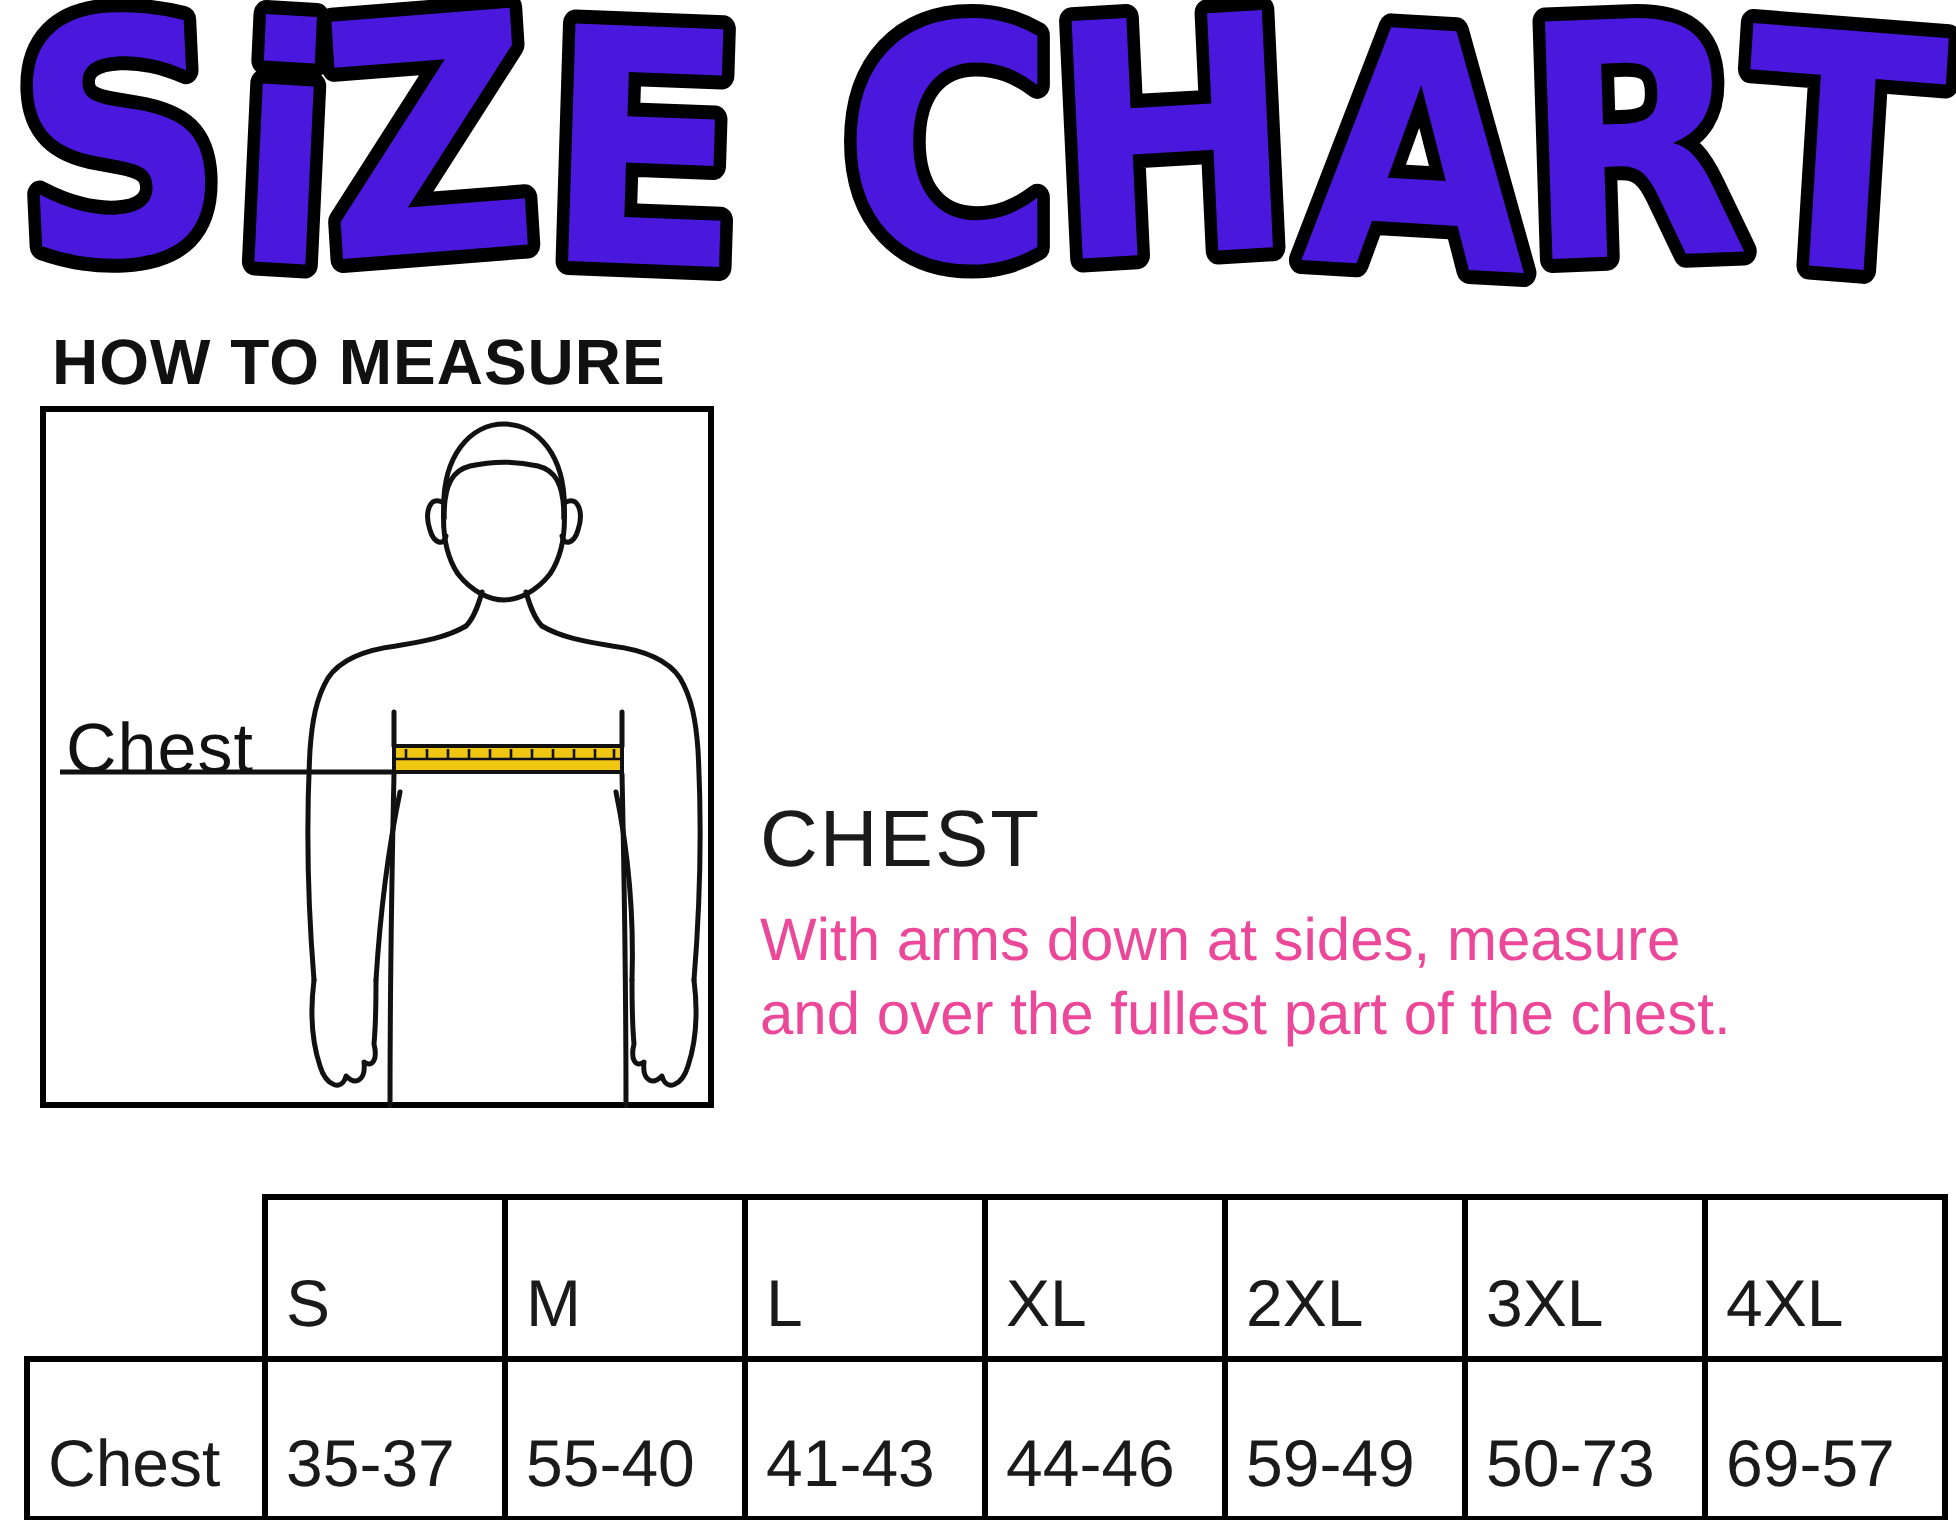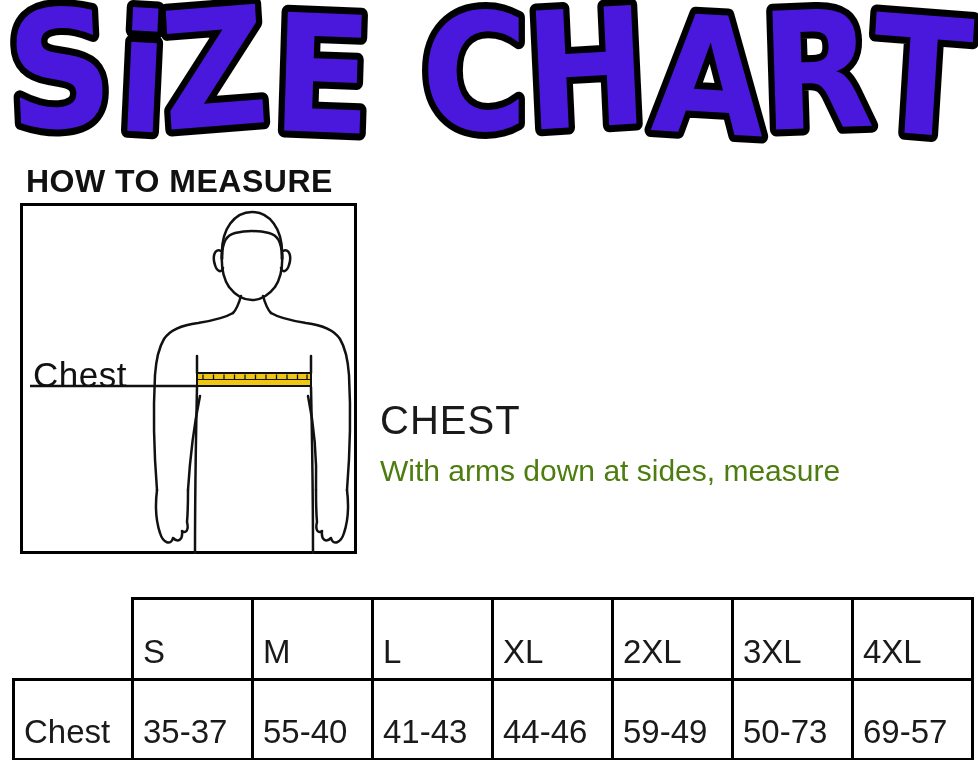--- a/index.html
+++ b/index.html
@@ -34,21 +34,21 @@
     position:absolute;left:10px;top:149px;
     font-size:35px;color:#111;letter-spacing:0.5px;
   }
   
   .chest-heading{
     position:absolute;left:380px;top:399px;
     font-size:40px;line-height:42px;color:#1a1a1a;letter-spacing:1px;
   }
   .chest-body{
     position:absolute;left:380px;top:452px;
-    font-size:30px;line-height:37px;color:#4d7c0f;
+    font-size:30px;line-height:37px;color:#ec4899;
     white-space:nowrap;
   }
   
   .size-table{
     position:absolute;left:12px;top:597px;
     border-collapse:collapse;table-layout:fixed;
     font-size:33px;color:#1a1a1a;
   }
   .size-table th,.size-table td{
     border:3px solid #000;
@@ -122,20 +122,21 @@
       </g>
 
       <path d="M10,183 L177,183" stroke="#111" stroke-width="2.5"></path>
     </svg>
     <span class="chest-label">Chest</span>
   </div>
 
   <div class="chest-heading">CHEST</div>
   <div class="chest-body">
     <div>With arms down at sides, measure</div>
+    <div>and over the fullest part of the chest.</div>
   </div>
 
   <table class="size-table">
     <colgroup>
       <col style="width:119px">
         <col style="width:120px">
         <col style="width:120px">
       <col style="width:120px">
         <col style="width:120px">
         <col style="width:120px">

